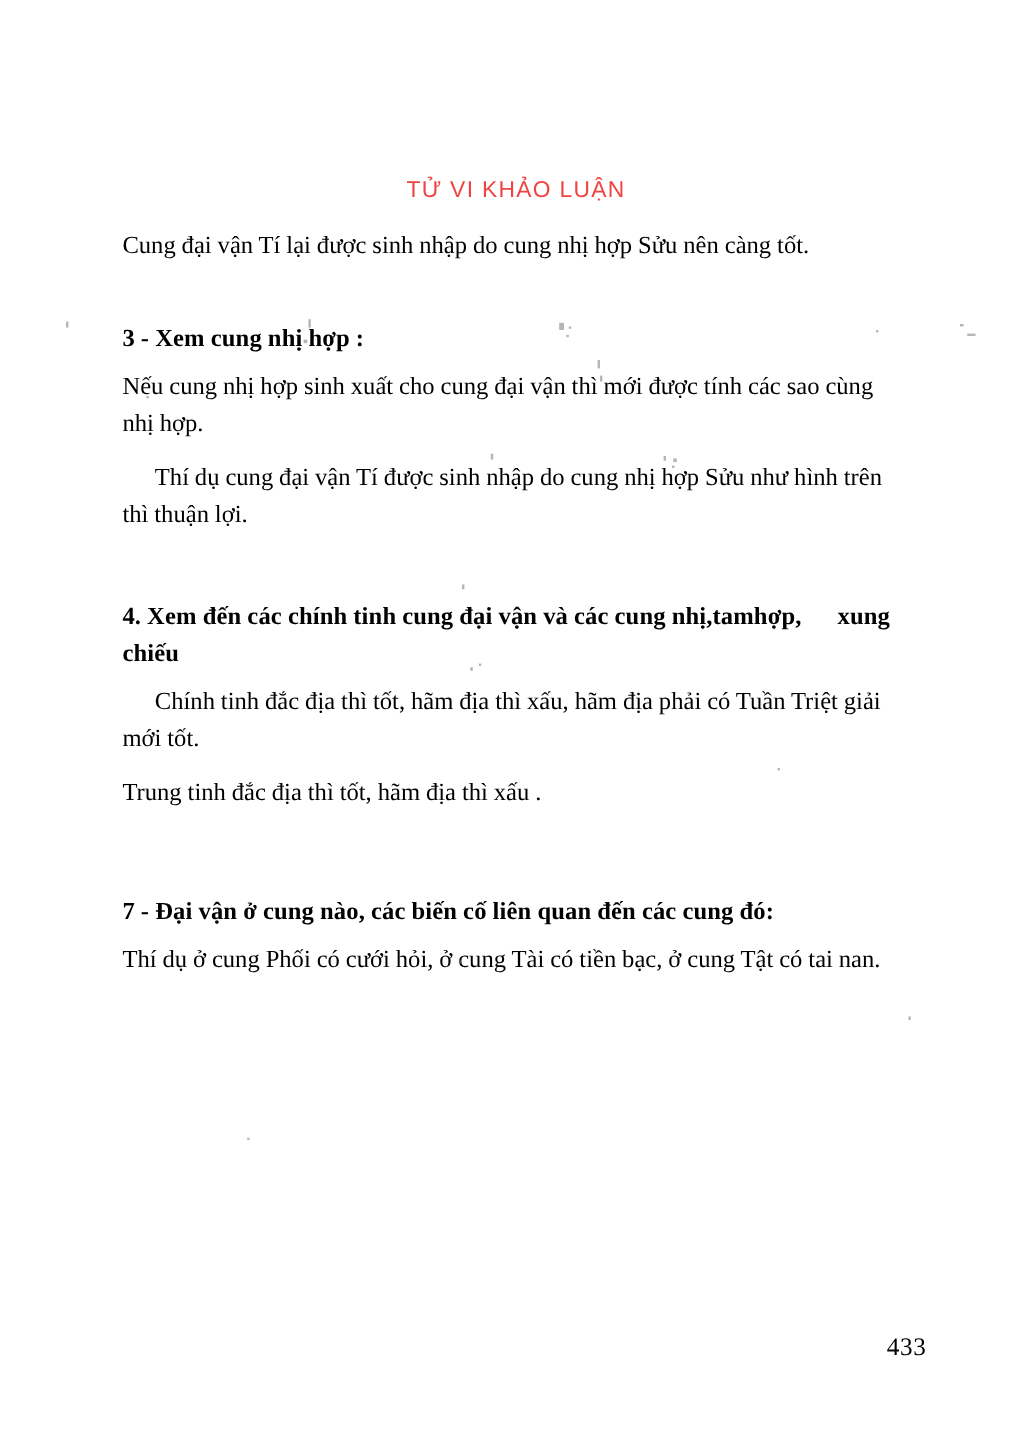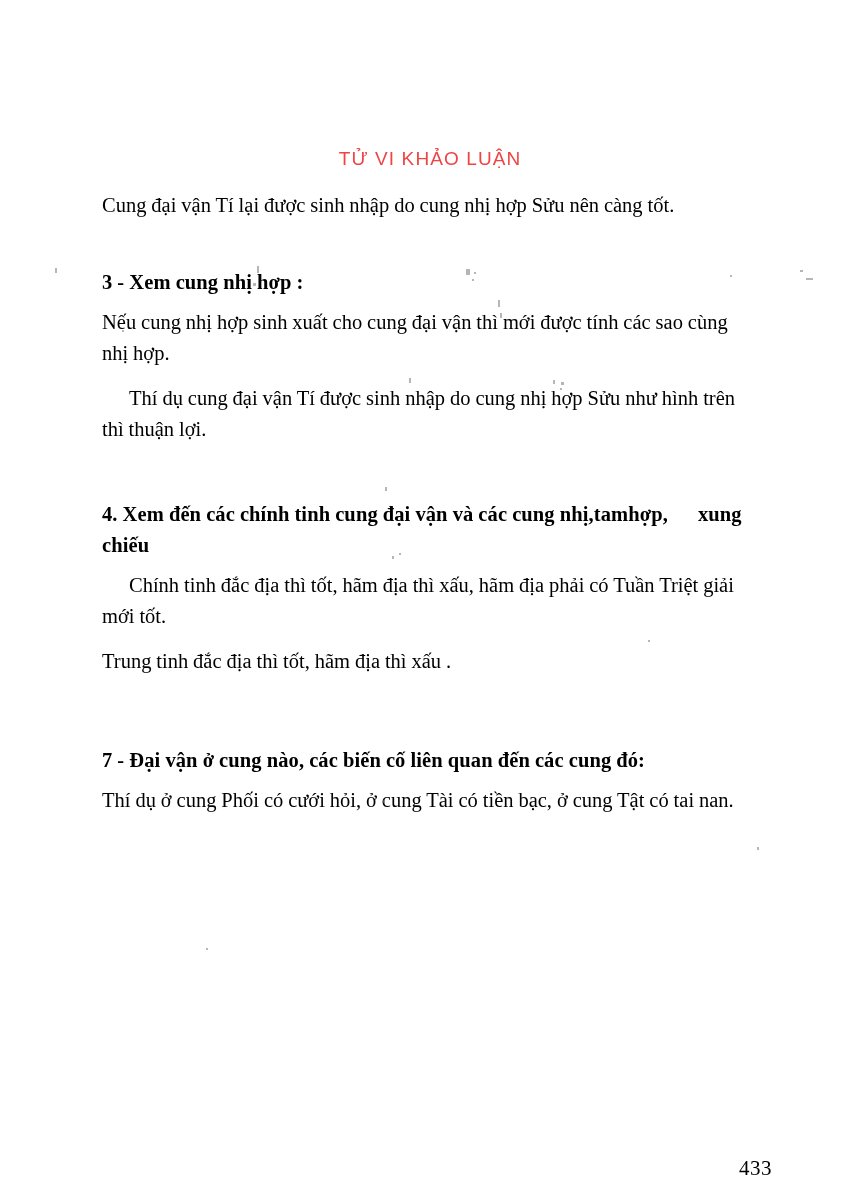--- a/index.html
+++ b/index.html
@@ -60,21 +60,21 @@
     letter-spacing: .1px;
   }
   .gap-xs { height: 9px; }
   .gap-s  { height: 14px; }
   .gap-l  { height: 46px; }
   .gap-xl { height: 54px; }
   .wide-space { display: inline-block; width: 30px; }
   .folio {
     position: absolute;
     right: 88px;
-    top: 1156px;
+    top: 1110px;
     font-size: 21px;
     letter-spacing: .5px;
   }
 </style>
 </head>
 <body>
 
 <div class="page">
 
   <div class="speckles">

